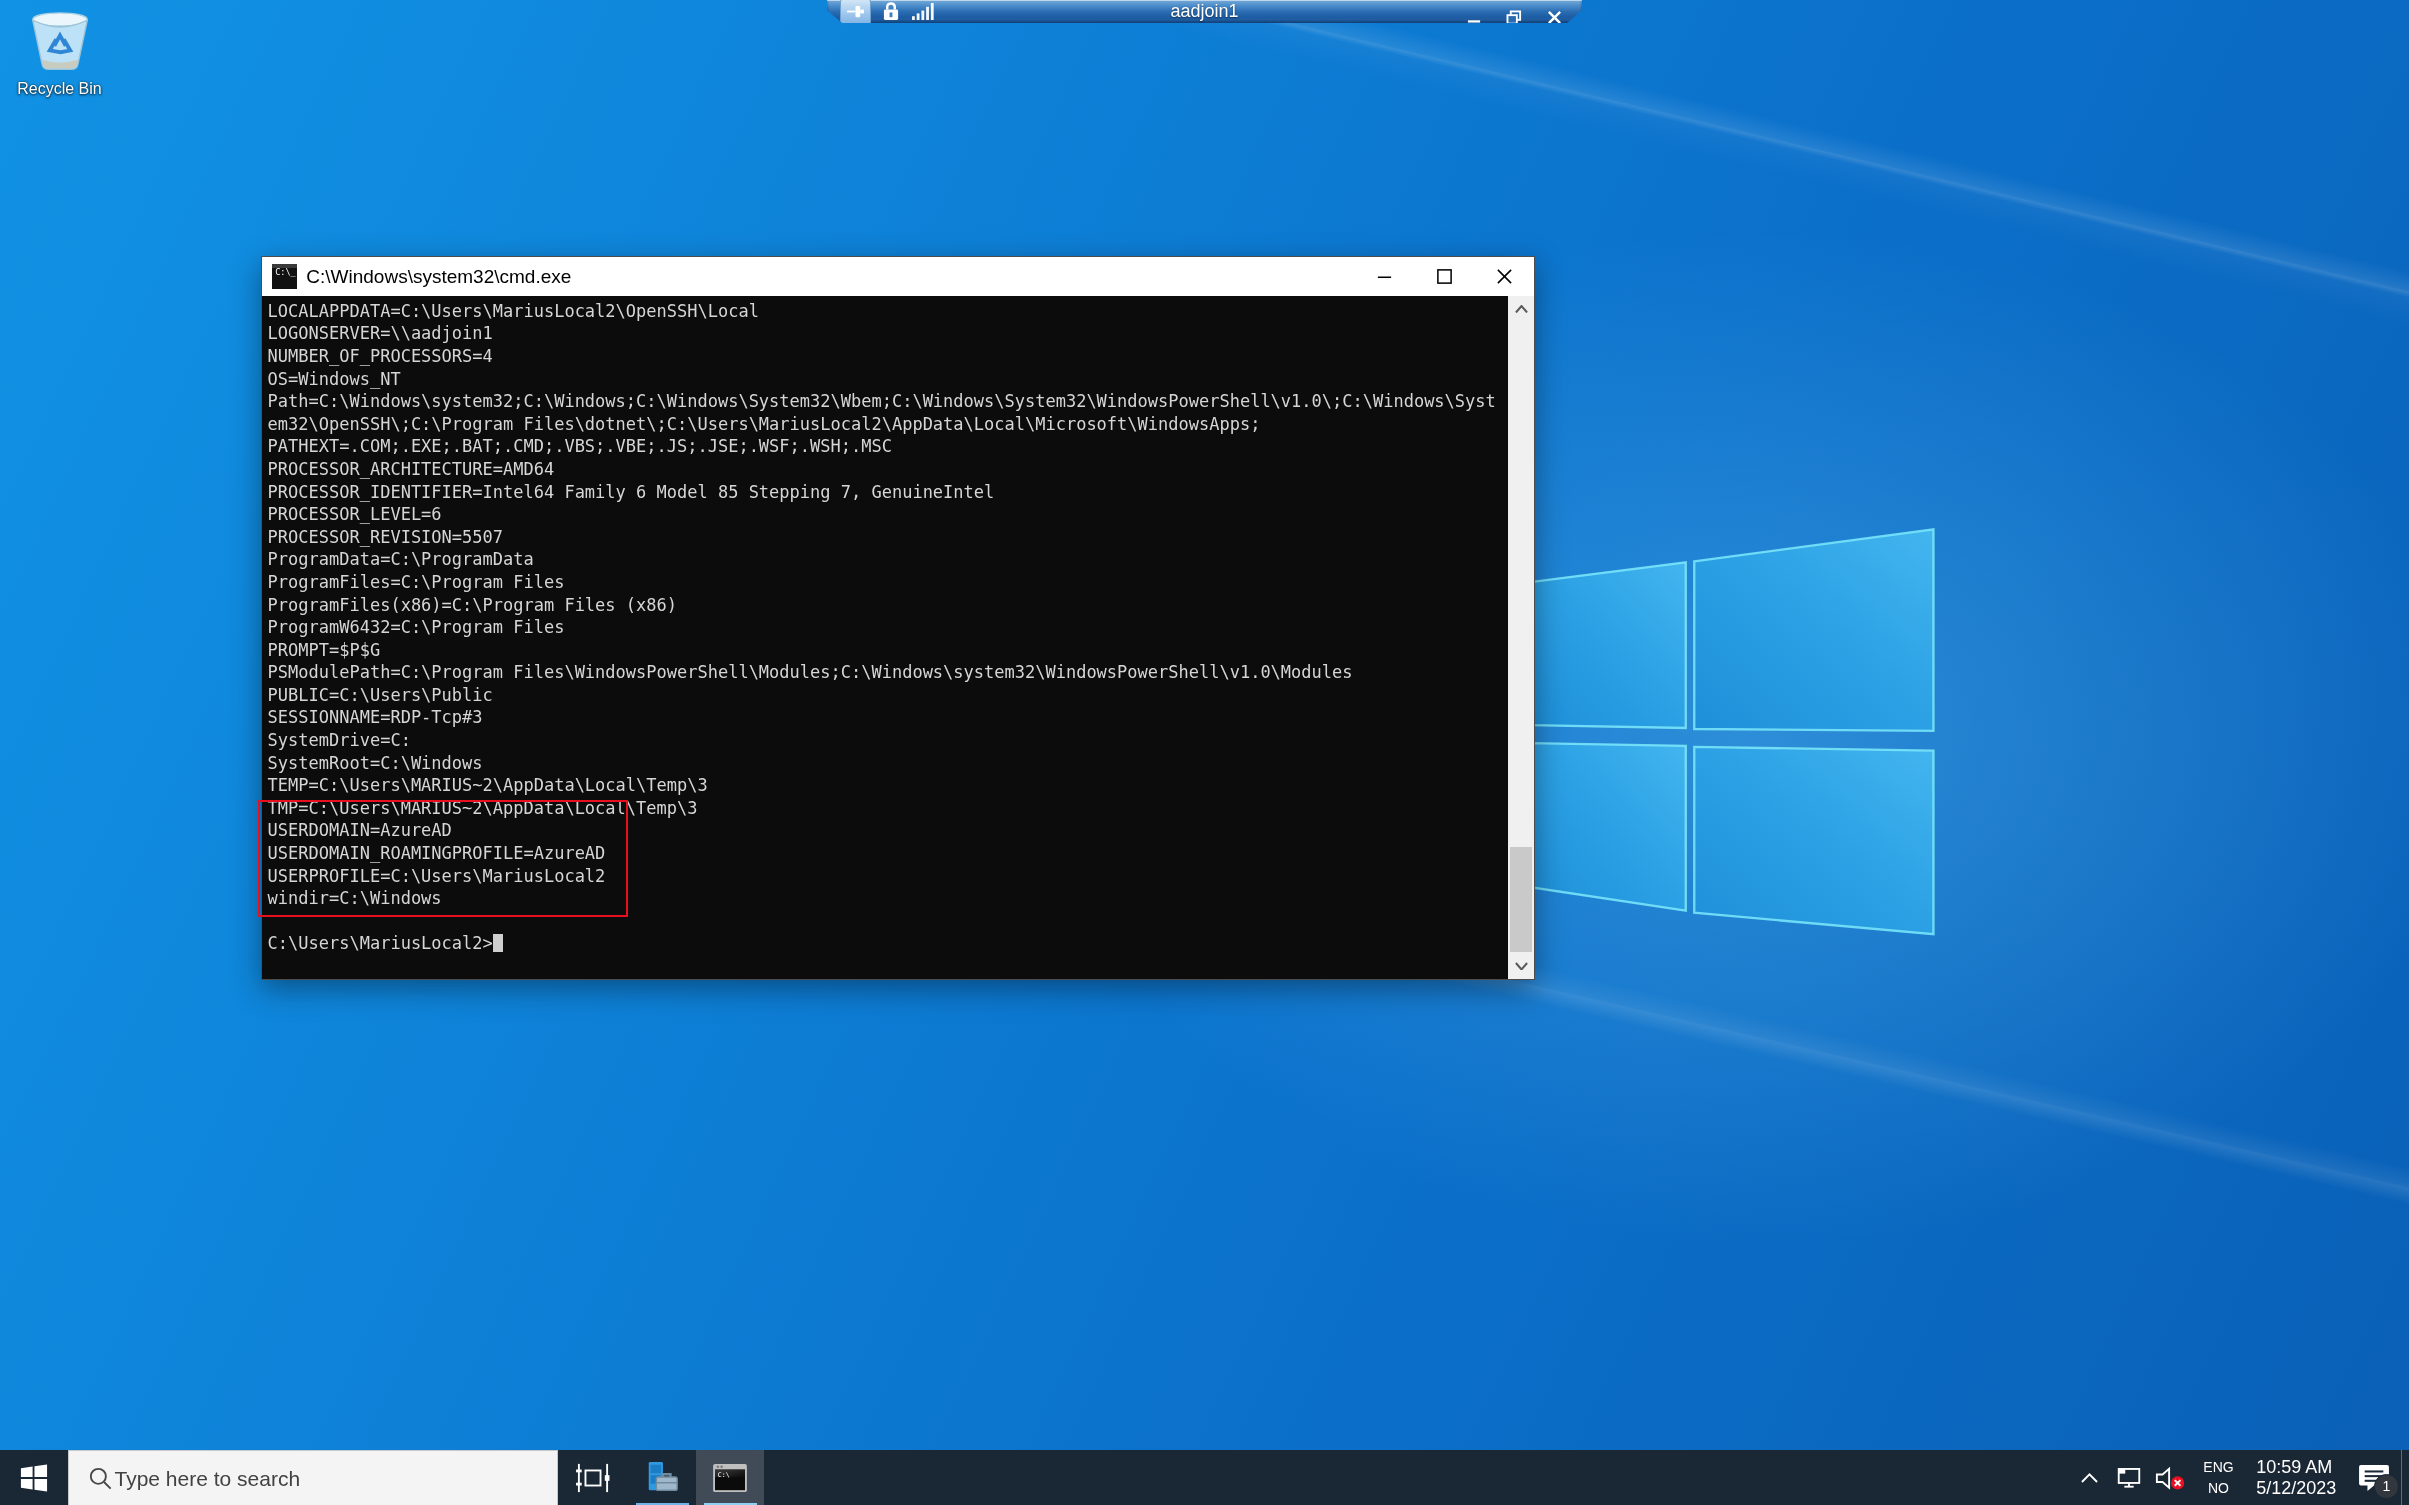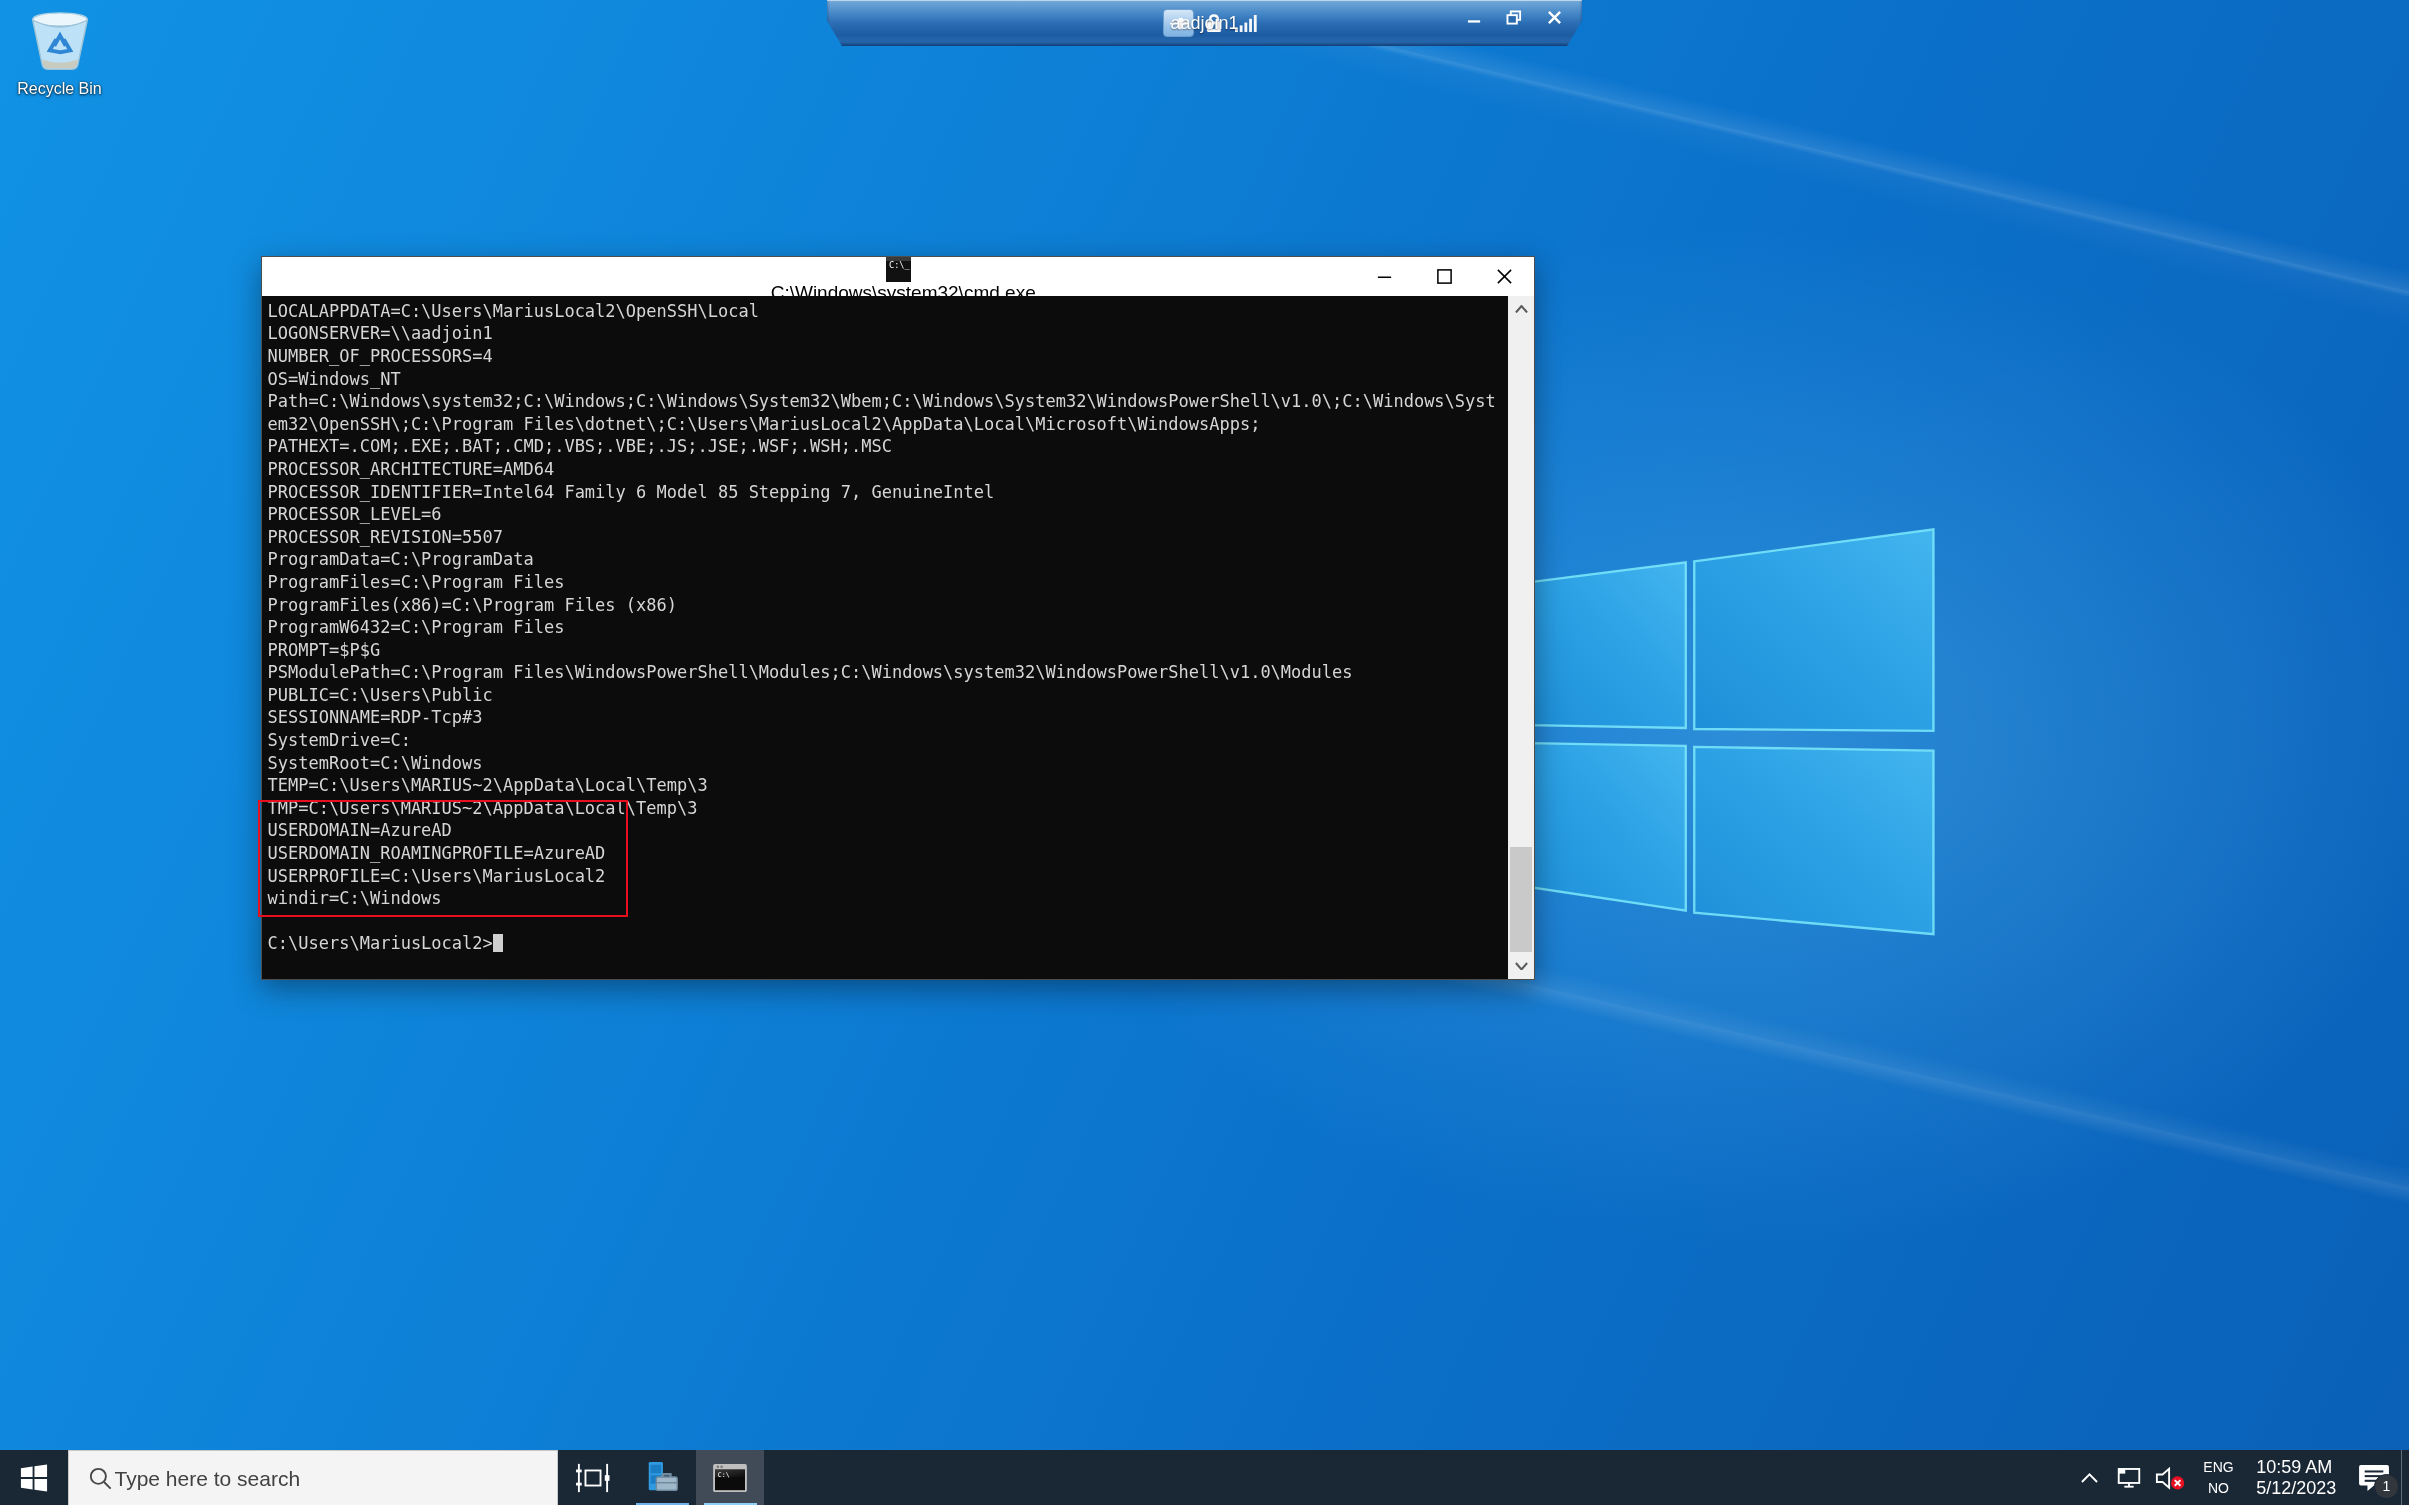--- a/index.html
+++ b/index.html
@@ -18,38 +18,38 @@
     background:linear-gradient(to bottom, transparent 46%, rgba(255,255,255,0.10) 49.6%, rgba(255,255,255,0.16) 50%, rgba(255,255,255,0.04) 51%, transparent 56%); }
   .beam2 { left:1412px; top:847px; width:1318px; height:527px; transform:rotate(13deg);
     background:linear-gradient(to bottom, transparent 46%, rgba(255,255,255,0.08) 49.6%, rgba(255,255,255,0.12) 50%, transparent 53%); }
   .logo-svg { position:absolute; inset:0; width:100%; height:100%; }
 
   
   .recycle { position:absolute; left:7.5px; top:11.3px; width:104px; text-align:center; }
   .recycle .label { margin-top:3.8px; color:#fff; font-size:16px; text-shadow:0 0.9px 2.8px rgba(0,0,0,0.8), 0 0 1.9px rgba(0,0,0,0.6); }
 
   
-  .rdp-bar { position:absolute; left:827px; top:0; width:755px; height:46px;
+  .rdp-bar { position:absolute; left:827px; top:0; width:755px; height:23px;
     background:linear-gradient(180deg,#76abd9 0%, #4486c6 30%, #2a6cb2 52%, #1d5ca2 75%, #2a6bb0 100%);
     clip-path:polygon(0 0, 100% 0, 100% 45%, calc(100% - 15px) 100%, 15px 100%, 0 45%);
     box-shadow:inset 0 0.9px 0 rgba(255,255,255,0.55), inset 0 -1.9px 2.8px rgba(6,40,84,0.65);
-    display:flex; align-items:center;justify-content:center; }
+    display:flex; align-items:center; }
   .rdp-left { display:flex; align-items:center; gap:11.3px; margin-left:13px; }
   .rdp-pin { width:31px; height:28px; border-radius:3.8px;
     background:linear-gradient(180deg,#d5e7f7,#9cc5ec 60%,#7fb2e2);
     border:0.9px solid #6d9fd0; display:flex; align-items:center; justify-content:center; }
   .rdp-title { position:absolute; left:0; right:0; text-align:center; color:#fff; font-size:18px;
     text-shadow:0 0.9px 1.9px rgba(0,0,0,0.5); }
   .rdp-btns { position:absolute; right:17px; top:0; height:35px; display:flex; align-items:center; gap:19px; }
   .rdp-btn { display:flex; align-items:center; justify-content:center; width:21px; height:21px; }
 
   
   .cmd-window { position:absolute; left:261px; top:256px; width:1274px; height:724px;
     border:0.9px solid #4d4d4d; box-shadow:0 9.4px 28px rgba(0,0,0,0.38); background:#0c0c0c; }
-  .titlebar { height:39px; background:#ffffff; display:flex; align-items:center; padding-left:10.4px; position:relative;flex-direction:column; }
+  .titlebar { height:39px; background:#ffffff; display:flex; align-items:center; padding-left:10.4px; position:relative; }
   .cmd-icon { width:24.5px; height:24.5px; background:#111; margin-right:9.4px; position:relative; flex:0 0 auto; }
   .cmd-icon span { position:absolute; left:2.8px; top:3.8px; color:#fff; font-family:"DejaVu Sans Mono", monospace; font-size:8.5px; line-height:8.5px; }
   .cmd-icon i { position:absolute; left:0; top:0; right:0; height:3.8px; background:#3a3a3a; }
   .title-text { font-size:19px; color:#000; }
   .caption-btns { position:absolute; right:0; top:0; height:39px; display:flex; }
   .caption-btn { width:60px; height:39px; display:flex; align-items:center; justify-content:center; }
 
   .console { position:absolute; left:0; top:39px; right:26px; bottom:0; background:#0c0c0c;
     padding:3.8px 0 0 5.6px; overflow:hidden; }
   .console-line { font-family:"DejaVu Sans Mono", monospace; font-size:17px; line-height:22.6px;

